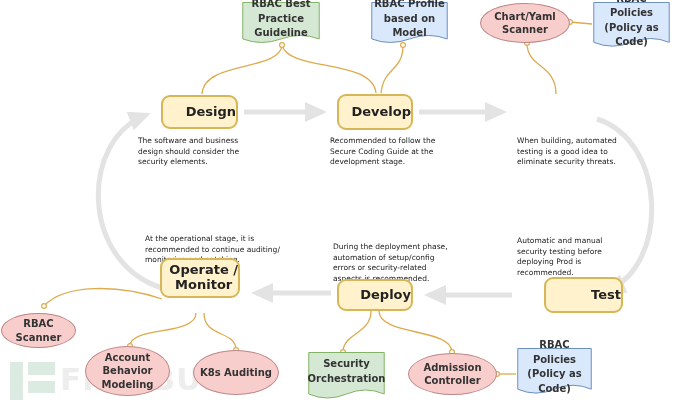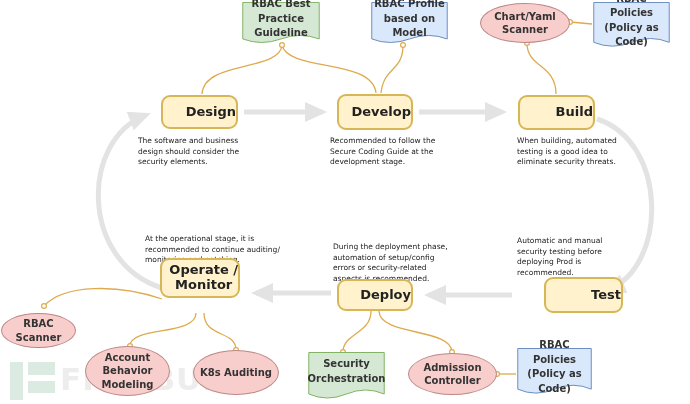--- a/index.html
+++ b/index.html
@@ -125,23 +125,20 @@
     <div class="doclabel">RBAC Policies
 (Policy as Code)</div>
   </div>
 
   <div class="stage" style="left:161px;top:95px;width:77px;height:34px;">
     <span>Design</span>
   </div>
   <div class="stage" style="left:337px;top:94px;width:76px;height:36px;">
     <span>Develop</span>
   </div>
-  <div class="stage" style="left:518px;top:95px;width:77px;height:35px;">
-    <span>Build</span>
-  </div>
 
   <div class="desc" style="left:330px;top:136px;">Recommended to follow the
 Secure Coding Guide at the
 development stage.</div>
   <div class="desc" style="left:138px;top:136px;">The software and business
 design should consider the
 security elements.</div>
   <div class="desc" style="left:517px;top:136px;">When building, automated
 testing is a good idea to
 eliminate security threats.</div>

